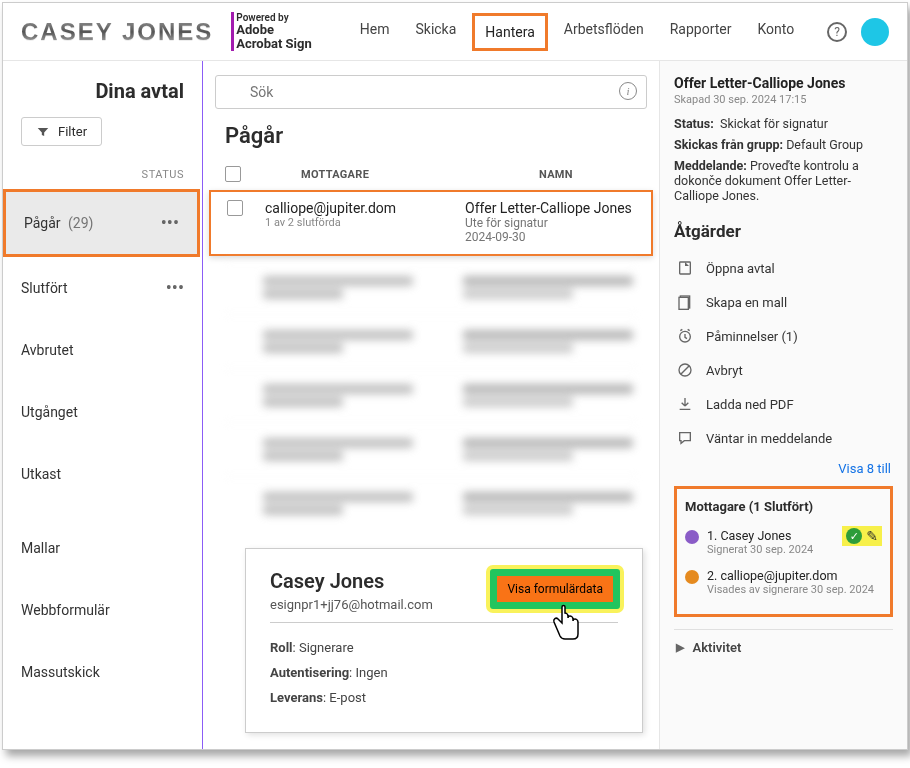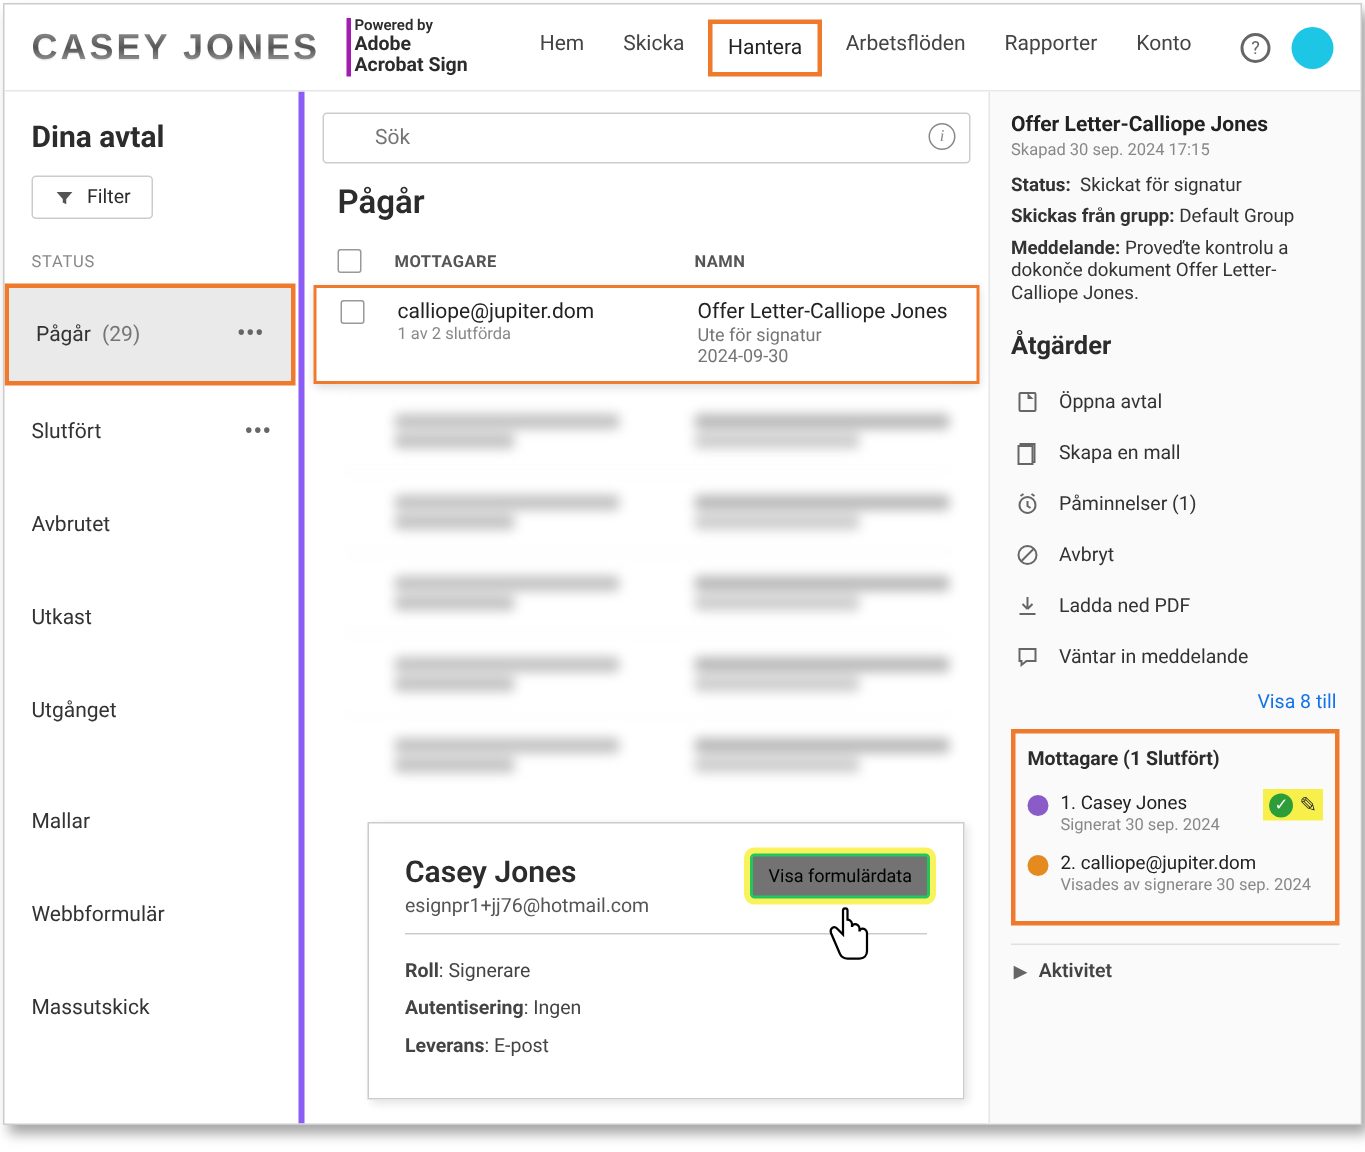--- a/index.html
+++ b/index.html
@@ -13,39 +13,39 @@
   .powered .p2 { font-size: 13px; font-weight: 700; }
   .nav { display: flex; gap: 6px; margin-left: 20px; }
   .nav-item { padding: 8px 10px; font-size: 14px; color: #444; cursor: pointer; }
   .nav-item.active { border: 3px solid #f07a2b; color: #222; }
   .header-right { margin-left: auto; display: flex; align-items: center; gap: 14px; }
   .icon-help { width: 20px; height: 20px; border: 2px solid #666; border-radius: 50%; display:flex; align-items:center; justify-content:center; font-size:12px; color:#666; }
   .avatar { width: 28px; height: 28px; border-radius: 50%; background: #1ec6e6; }
   
   .body { display: flex; flex: 1; overflow: hidden; }
   
-  .sidebar { width: 200px; border-right: 4px solid #8b5cf6; padding: 18px 0 0 0; }
+  .sidebar { width: 200px; border-right: 1px solid #8b5cf6; padding: 18px 0 0 0; text-align: right; }
   .side-title { font-size: 20px; font-weight: 700; padding: 0 18px 14px; }
   .filter-btn { margin: 0 18px 14px; border: 1px solid #ccc; border-radius: 3px; padding: 6px 14px; font-size: 13px; display:flex; align-items:center; gap:8px; width: fit-content; cursor:pointer; }
   .side-label { font-size: 11px; color: #888; padding: 8px 18px 8px; letter-spacing: 0.5px; }
   .side-item { padding: 23px 18px; font-size: 14px; color: #333; cursor: pointer; display:flex; align-items:center; justify-content:space-between; }
   .side-item .count { color:#757575; margin-left:4px; }
   .side-item.selected { background: #eaeaea; }
   .side-group-hl { border: 3px solid #f07a2b; margin: 0 2px 0 0; }
   .side-group-hl .side-item.selected { background:#eaeaea; }
   .dots { color:#666; font-size:18px; line-height:0; }
   
   .main { flex: 1; display:flex; flex-direction: column; position:relative; }
   .search-row { padding: 14px 12px 10px; }
   .search-box { width: 100%; border: 1px solid #ccc; border-radius: 3px; padding: 8px 34px 8px 34px; font-size: 14px; position:relative; }
   .search-wrap { position:relative; }
   .search-wrap .sicon { position:absolute; left:10px; top:8px; color:#888; }
   .search-wrap .iicon { position:absolute; right:10px; top:7px; color:#888; border:1px solid #888; border-radius:50%; width:18px; height:18px; display:flex;align-items:center;justify-content:center; font-size:11px; font-style:italic; font-family: Georgia, serif; }
   .main-title { font-size: 22px; font-weight: 600; padding: 4px 22px 12px; }
-  .table-head { display:flex; align-items:center; padding: 6px 22px 6px 22px; font-size: 11px; color:#555; font-weight:700; letter-spacing:0.3px; }
+  .table-head { display:flex; align-items:center; padding: 6px 22px 6px 22px; font-size: 11px; color:#555; font-weight:700; letter-spacing:0.3px;gap:38px; }
   .col-chk { width: 38px; }
   .col-recip { width: 200px; }
   .col-name { flex:1; }
   .row { display:flex; align-items:flex-start; padding: 10px 0 10px 22px; border-top:1px solid #eee; }
   .row.selected-row { box-shadow: 0 2px 6px rgba(0,0,0,0.15); background:#fff; border:2px solid #f07a2b; margin: 2px 6px 4px 6px; padding: 8px 0 10px 16px; }
   .chk { width:16px; height:16px; border:1px solid #999; border-radius:2px; }
   .row .col-recip .l1 { font-size: 14px; color:#222; }
   .row .col-recip .l2 { font-size: 11px; color:#888; }
   .row .col-name .l1 { font-size: 14px; color:#222; }
   .row .col-name .l2 { font-size: 12px; color:#757575; }
@@ -58,21 +58,21 @@
   .blur-row .bline.short { width:80px; }
   .blur-row .bline.med { width:150px; }
   .blur-row .b3 .bline { width: 170px; background:#888; }
   .blur-row .b3 .bline.s2 { width:110px; background:#aaa; }
   
   .detail-card { margin: 18px 16px 12px 42px; border:1px solid #ccc; box-shadow: 2px 2px 6px rgba(0,0,0,0.12); padding: 20px 24px 22px; position:relative; }
   .detail-card .dname { font-size: 20px; font-weight: 600; }
   .detail-card .demail { font-size: 13px; color:#555; padding: 4px 0 10px; border-bottom:1px solid #ccc; margin-bottom: 12px; }
   .detail-card .drow { font-size: 13px; color:#444; padding: 5px 0; }
   .detail-card .drow b { font-weight:700; }
-  .formdata-btn { position:absolute; right: 22px; top: 20px; border: 2px solid #22c55e; background: #737373; box-shadow: 0 0 0 4px #f9f25b; padding: 6px 10px; font-size: 12px; border-radius: 3px; cursor:pointer; }
+  .formdata-btn { position:absolute; right: 22px; top: 20px; border: 7px solid #22c55e; background: #f97316; box-shadow: 0 0 0 4px #f9f25b; padding: 6px 10px; font-size: 12px; border-radius: 3px; cursor:pointer; }
   .cursor-hand { position:absolute; right: 58px; top: 54px; font-size: 30px; pointer-events:none; }
   
   .rpanel { width: 248px; border-left:1px solid #e6e6e6; background:#fafafa; padding: 14px 14px; font-size: 13px; overflow:hidden; }
   .rp-title { font-weight:700; font-size: 14px; color:#222; }
   .rp-sub { font-size: 11px; color:#888; margin: 2px 0 10px; }
   .rp-line { font-size: 12.5px; color:#333; margin: 6px 0; }
   .rp-line b { font-weight:700; }
   .rp-sechead { font-size: 17px; font-weight:700; margin: 18px 0 10px; }
   .rp-action { display:flex; align-items:center; gap:12px; padding: 9px 2px; font-size: 13px; color:#333; cursor:pointer; }
   .rp-action .aicon { width:18px; display:flex; justify-content:center; color:#666; }
@@ -137,24 +137,24 @@
       </div>
 
       <div class="side-item">
         <span>Slutfört</span>
         <span class="dots">•••</span>
       </div>
       <div class="side-item">
           <span>Avbrutet</span>
         </div>
       <div class="side-item">
+          <span>Utgånget</span>
+        </div>
+      <div class="side-item">
           <span>Utkast</span>
-        </div>
-      <div class="side-item">
-          <span>Utgånget</span>
         </div>
 
       <div style="height:12px"></div>
       <div class="side-item">
           <span>Mallar</span>
         </div>
       <div class="side-item">
           <span>Webbformulär</span>
         </div>
       <div class="side-item">

